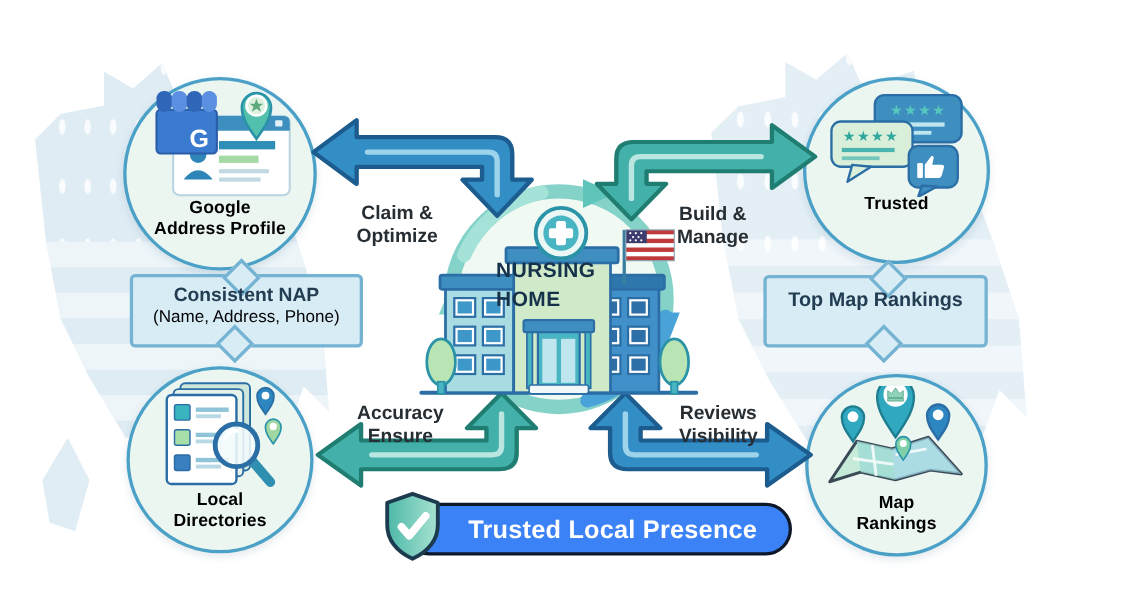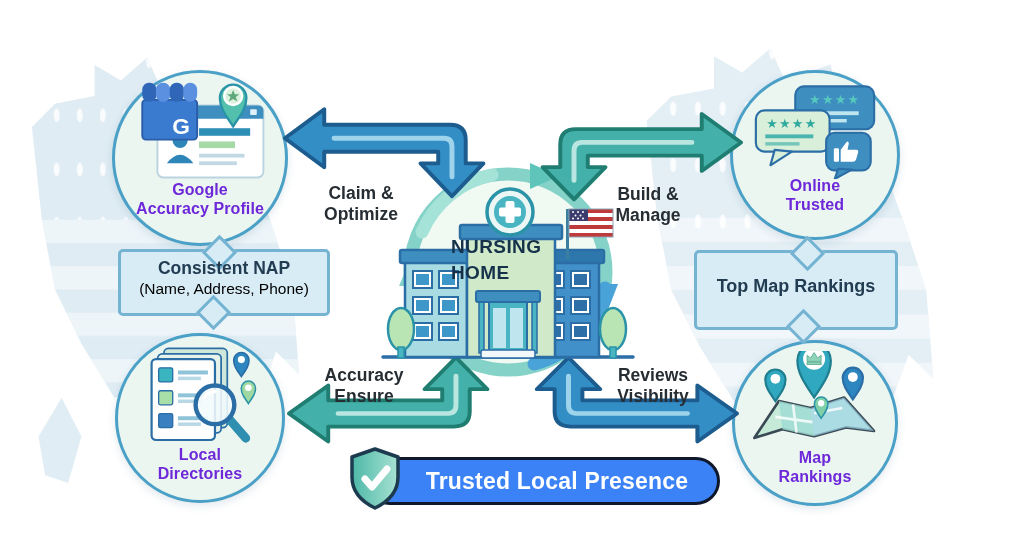--- a/index.html
+++ b/index.html
@@ -7,21 +7,21 @@
   .canvas{position:relative;width:1024px;height:559px;background:#ffffff;overflow:hidden;}
 
   
   .bgmap{position:absolute;z-index:0;}
 
   
   .node{position:absolute;z-index:4;border:3.5px solid #4aa0c6;border-radius:50%;
         background:#ecf6f0;box-shadow:0 3px 8px rgba(50,100,130,.14);}
   .node-icon{position:absolute;left:50%;transform:translateX(-50%);}
   .node-label{position:absolute;left:0;width:100%;text-align:center;font-weight:bold;
-              color:#6d28d9;font-size:16px;line-height:1.16;letter-spacing:.1px;}
+              color:#000000;font-size:16px;line-height:1.16;letter-spacing:.1px;}
   .node-label span{display:block;}
 
   
   .elbow{position:absolute;z-index:5;}
 
   
   .arrow-label{position:absolute;z-index:5;text-align:center;font-weight:bold;
                font-size:17.5px;line-height:1.18;color:#262d33;margin-top:24px;}
   .arrow-label span{display:block;}
 
@@ -273,21 +273,21 @@
         <text x="47" y="58" font-size="24" font-weight="bold" fill="#ffffff" text-anchor="middle">G</text>
       </g>
       <g transform="translate(110,18)">
         <path d="M0,32 C-9,19 -14,12 -14,2 A14,14 0 1 1 14,2 C14,12 9,19 0,32 Z" fill="#52c0ac" stroke="#2a93a8" stroke-width="2.5"></path>
         <circle cx="0" cy="0" r="9.5" fill="#dcf2de" stroke="#ffffff" stroke-width="2.5"></circle>
         <path d="M0,-6.5 L1.8,-1.8 L6.5,-1.8 L2.8,1 L4.5,5.8 L0,3 L-4.5,5.8 L-2.8,1 L-6.5,-1.8 L-1.8,-1.8 Z" fill="#5fa87c"></path>
       </g>
     </svg>
     <div class="node-label" style="top:108px;">
       <span>Google</span>
-      <span>Accuracy Profile</span>
+      <span>Address Profile</span>
     </div>
   </div>
 
   <div class="node" style="left:730px;top:70px;width:164px;height:164px;">
     <svg class="node-icon" style="top:10px;" width="134" height="96" viewBox="0 0 150 112">
       <g>
         <rect x="52" y="4" width="92" height="50" rx="10" fill="#3e8fc0" stroke="#2b6ea6" stroke-width="2.5"></rect>
         <polygon points="68,52 60,72 90,53" fill="#3e8fc0" stroke="#2b6ea6" stroke-width="2.5" stroke-linejoin="round"></polygon>
         <text x="98" y="25" text-anchor="middle" font-size="15" letter-spacing="1.5" fill="#56c8bd">★★★★</text>
         <rect x="70" y="33" width="56" height="4.5" fill="#bfe6ef"></rect>
@@ -303,21 +303,20 @@
       <g>
         <rect x="88" y="58" width="52" height="44" rx="10" fill="#3e8fc0" stroke="#2b6ea6" stroke-width="2.5"></rect>
         <polygon points="102,100 98,112 118,101" fill="#3e8fc0" stroke="#2b6ea6" stroke-width="2.5" stroke-linejoin="round"></polygon>
         <g transform="translate(97,68)" fill="#ffffff">
           <rect x="0" y="8" width="6" height="16" rx="1.5"></rect>
           <path d="M8,24 L8,10 L14,2 Q16,-1.5 17.5,2 L16,10 L26,10 Q29,10 28.3,13 L26,21 Q25.2,24 22,24 Z"></path>
         </g>
       </g>
     </svg>
     <div class="node-label" style="top:104px;">
-      <span>Online</span>
       <span>Trusted</span>
     </div>
   </div>
 
   <div class="node" style="left:115px;top:333px;width:164px;height:164px;">
     <svg class="node-icon" style="top:10px;" width="132" height="100" viewBox="0 0 150 112">
       <g>
         <rect x="34" y="2" width="72" height="90" rx="5" fill="#cfe7da" stroke="#2b6ea6" stroke-width="2"></rect>
         <rect x="27" y="8" width="72" height="90" rx="5" fill="#e6f2ea" stroke="#2b6ea6" stroke-width="2"></rect>
         <rect x="20" y="14" width="72" height="92" rx="5" fill="#ffffff" stroke="#2b6ea6" stroke-width="2.5"></rect>
@@ -386,21 +385,21 @@
     </div>
   </div>
 
   <div class="callout" style="left:118px;top:249px;width:206px;height:55px;padding-top:6px;z-index:7;">
     <span class="tab tab-up" style="left:86px;"></span>
     <span class="tab tab-down" style="left:80px;"></span>
     <span class="l1">Consistent NAP</span>
     <span class="l2">(Name, Address, Phone)</span>
   </div>
 
-  <div class="callout" style="left:694px;top:250px;width:198px;height:52px;padding-top:22px;z-index:7;">
+  <div class="callout" style="left:694px;top:250px;width:198px;height:52px;padding-top:8px;z-index:7;">
     <span class="tab tab-up" style="left:98px;"></span>
     <span class="tab tab-down" style="left:94px;"></span>
     <span class="l1" style="font-size:18px;">Top Map Rankings</span>
   </div>
 
   <div class="badge-pill" style="left:366px;top:457px;width:320px;height:42px;line-height:42px;padding-left:28px;">
     <span>Trusted Local Presence</span>
   </div>
   <svg class="badge-shield" style="left:344px;top:447px;" width="62" height="64" viewBox="0 0 62 64">
     <defs>

